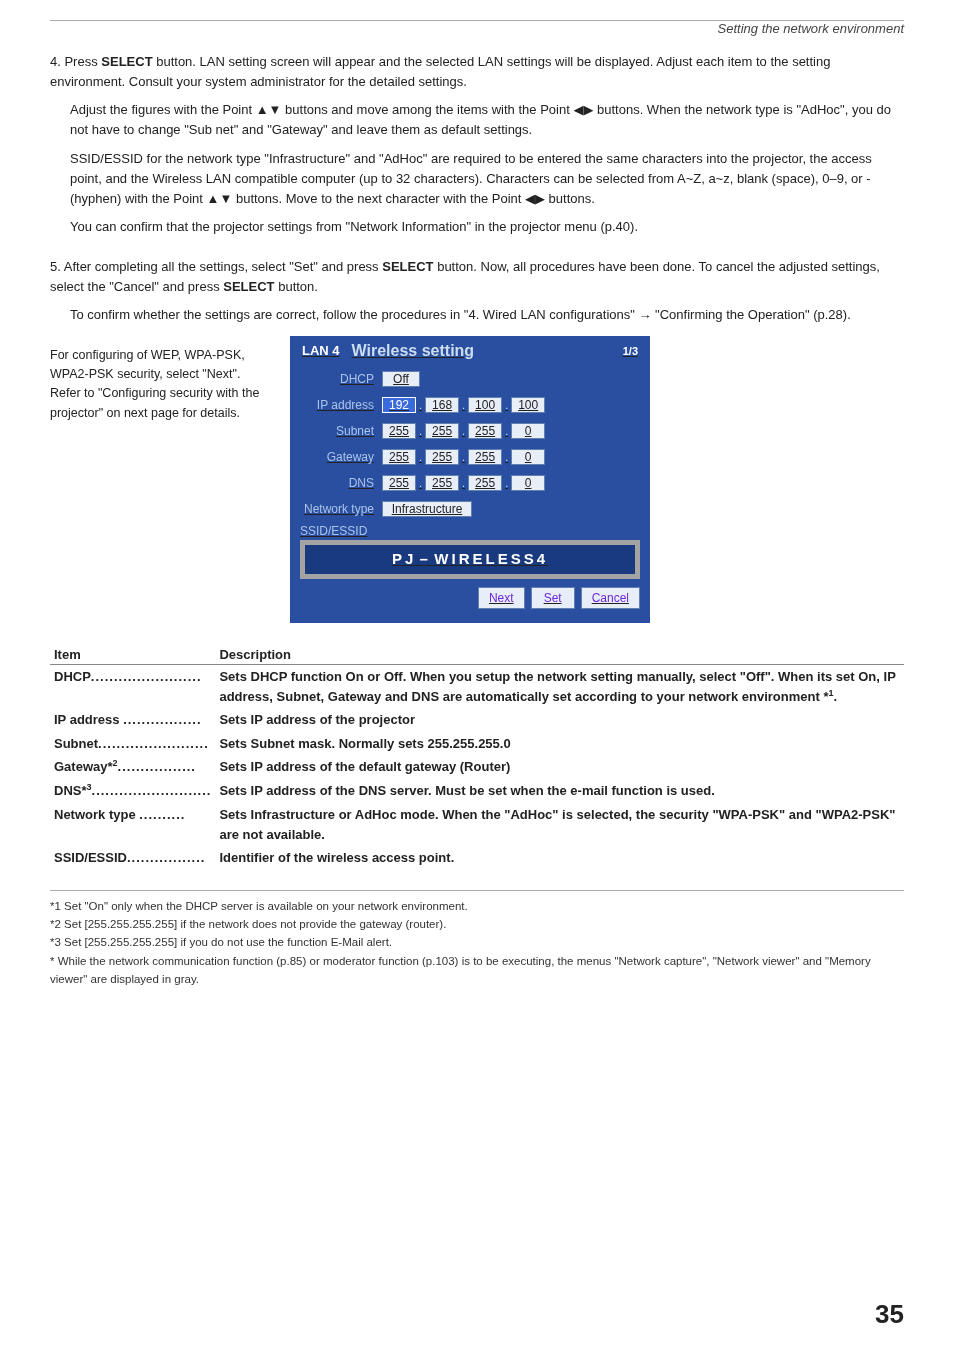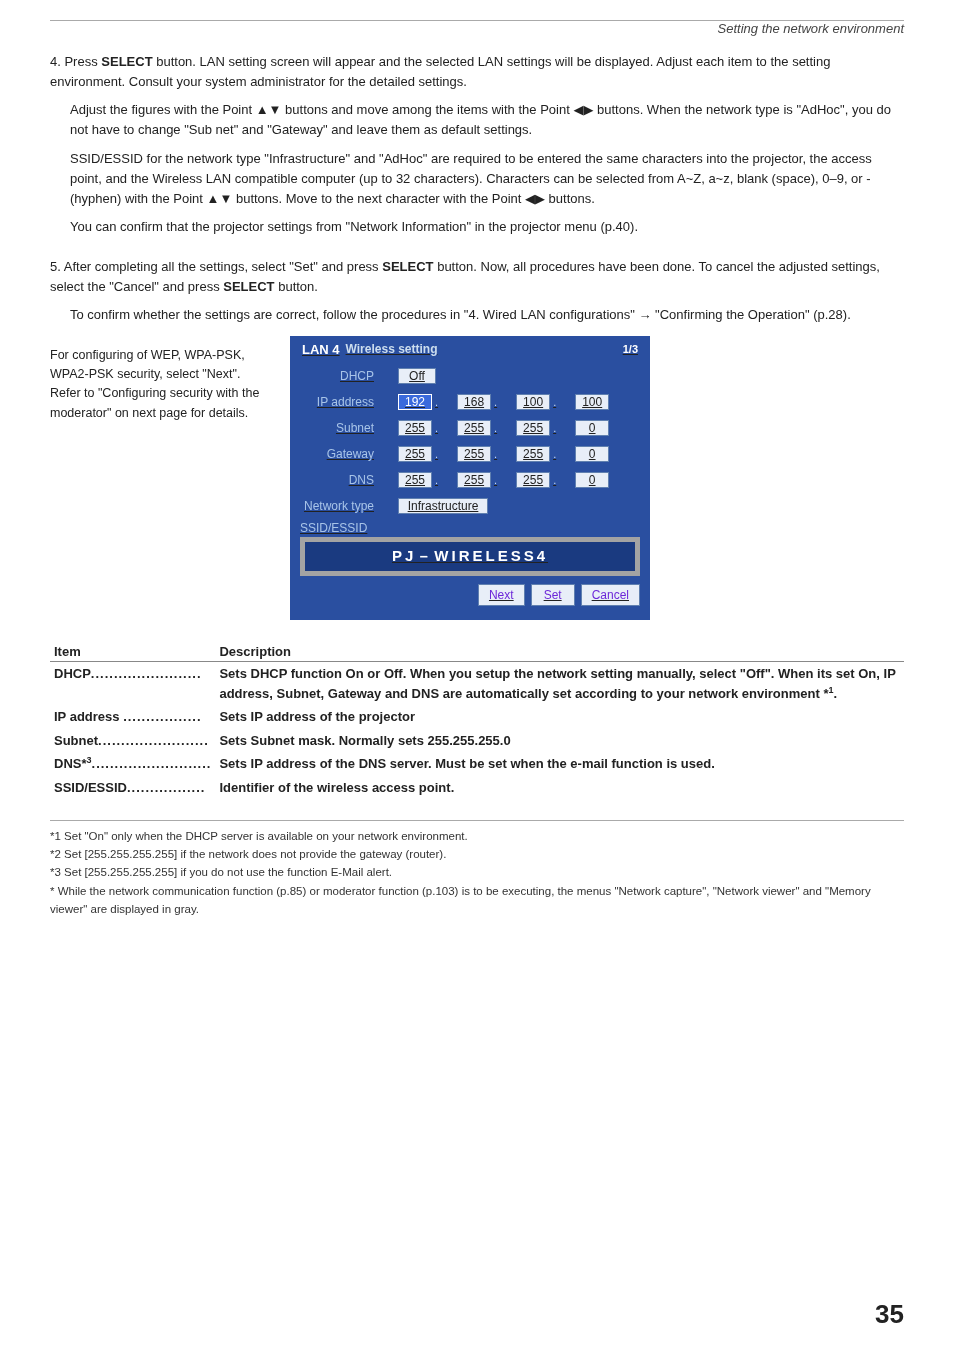--- a/index.html
+++ b/index.html
@@ -67,24 +67,24 @@
       padding: 4px 10px;
       font-weight: bold;
       font-size: 13px;
     }
     .lan-header .lan-title {
       font-size: 13px;
       font-weight: bold;
       color: #fff;
     }
     .lan-header .lan-subtitle {
-      font-size: 12px;
+      font-size: 16px;
       color: #cde;
       flex: 1;
-      margin-left: 6px;
+      margin-left: 12px;
     }
     .lan-header .lan-page {
       font-size: 11px;
       color: #fff;
     }
     .lan-body {
       background: #2a4fa0;
       padding: 2px 0 6px 0;
     }
     .lan-row {
@@ -112,21 +112,20 @@
       color: #222;
       border: 1px solid #6080b0;
       min-width: 34px;
       height: 16px;
       text-align: center;
       font-size: 12px;
       display: inline-flex;
       align-items: center;
       justify-content: center;
       padding: 0 4px;
-      margin-left: 16px;
     }
     .lan-box.highlighted {
       background: #3a6adc;
       color: #fff;
       border: 1px solid #fff;
     }
     .lan-dot {
       color: #cde;
       font-size: 11px;
       margin: 0 1px;
@@ -256,21 +255,21 @@
   <p>
     5. After completing all the settings, select "Set" and press <span class="bold">SELECT</span> button. Now, all procedures have been done. To cancel the adjusted settings, select the "Cancel" and press <span class="bold">SELECT</span> button.
   </p>
   <p class="indent">
     To confirm whether the settings are correct, follow the procedures in "4. Wired LAN configurations" → "Confirming the Operation" (p.28).
   </p>
 
   <div class="section5-row">
 
     <div class="section5-left">
-      <span>For configuring of WEP, WPA-PSK, WPA2-PSK security, select "Next". Refer to "Configuring security with the moderator" on next page for details.</span>
+      <span>For configuring of WEP, WPA-PSK, WPA2-PSK security, select "Next". Refer to "Configuring security with the projector" on next page for details.</span>
     </div>
 
     <div class="section5-right">
       <div class="lan-panel">
 
         <div class="lan-header">
           <span class="lan-title">LAN 4</span>
           <span class="lan-subtitle">Wireless setting</span>
           <span class="lan-page">1/3</span>
         </div>
@@ -374,22 +373,30 @@
       </tr>
       <tr>
         <td class="col-item">IP address <span class="dots">.................</span></td>
         <td class="col-desc">Sets IP address of the projector</td>
       </tr>
       <tr>
         <td class="col-item">Subnet<span class="dots">........................</span></td>
         <td class="col-desc">Sets Subnet mask. Normally sets 255.255.255.0</td>
       </tr>
       <tr>
+        <td class="col-item">Gateway*<span class="sup">2</span><span class="dots">.................</span></td>
+        <td class="col-desc">Sets IP address of the default gateway (Router)</td>
+      </tr>
+      <tr>
         <td class="col-item">DNS*<span class="sup">3</span><span class="dots">..........................</span></td>
         <td class="col-desc">Sets IP address of the DNS server. Must be set when the e-mail function is used.</td>
+      </tr>
+      <tr>
+        <td class="col-item">Network type <span class="dots">..........</span></td>
+        <td class="col-desc">Sets Infrastructure or AdHoc mode. When the "AdHoc" is selected, the security "WPA-PSK" and "WPA2-PSK" are not available.</td>
       </tr>
       <tr>
         <td class="col-item">SSID/ESSID<span class="dots">.................</span></td>
         <td class="col-desc">Identifier of the wireless access point.</td>
       </tr>
     </tbody>
   </table>
 </div>
 
 <div class="footnote-box">

